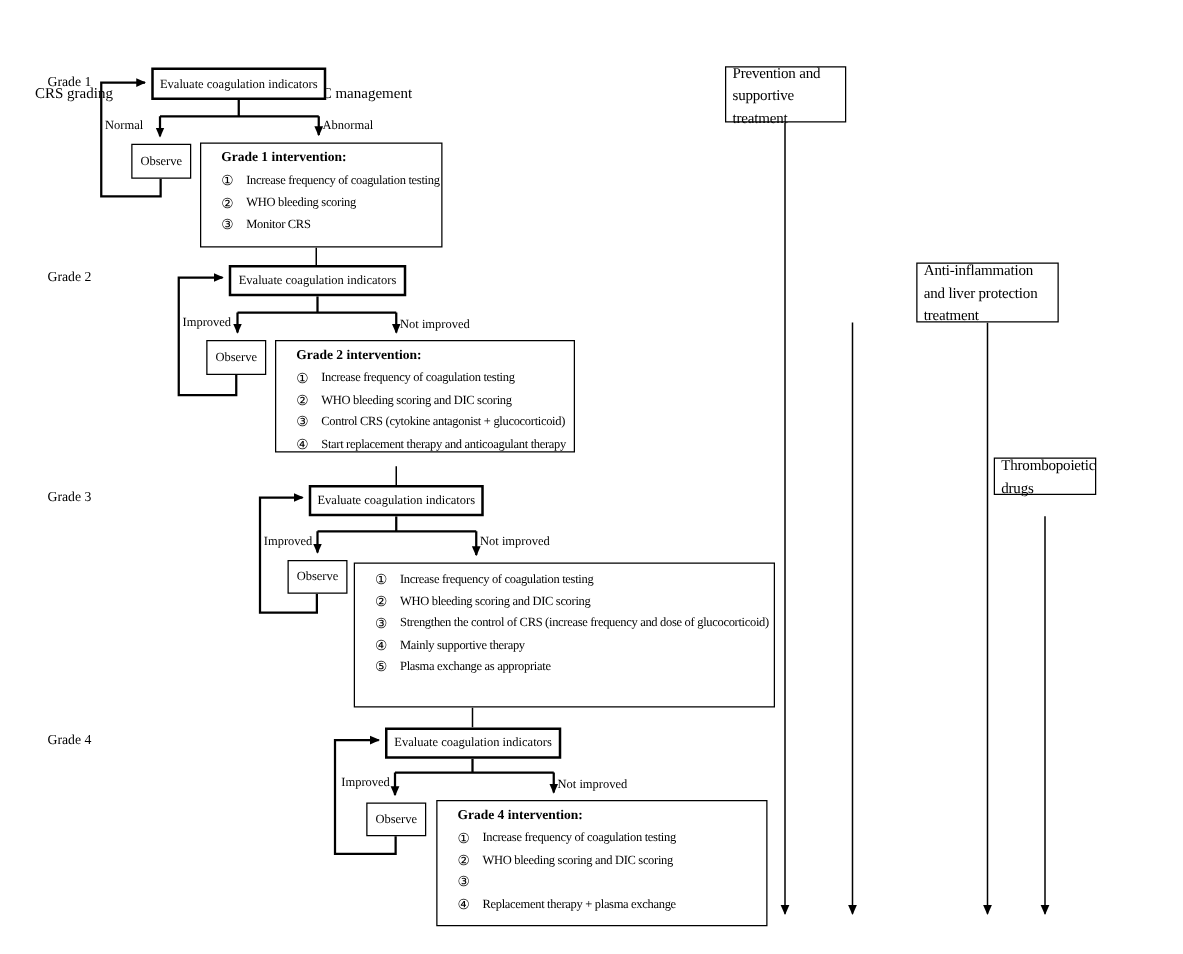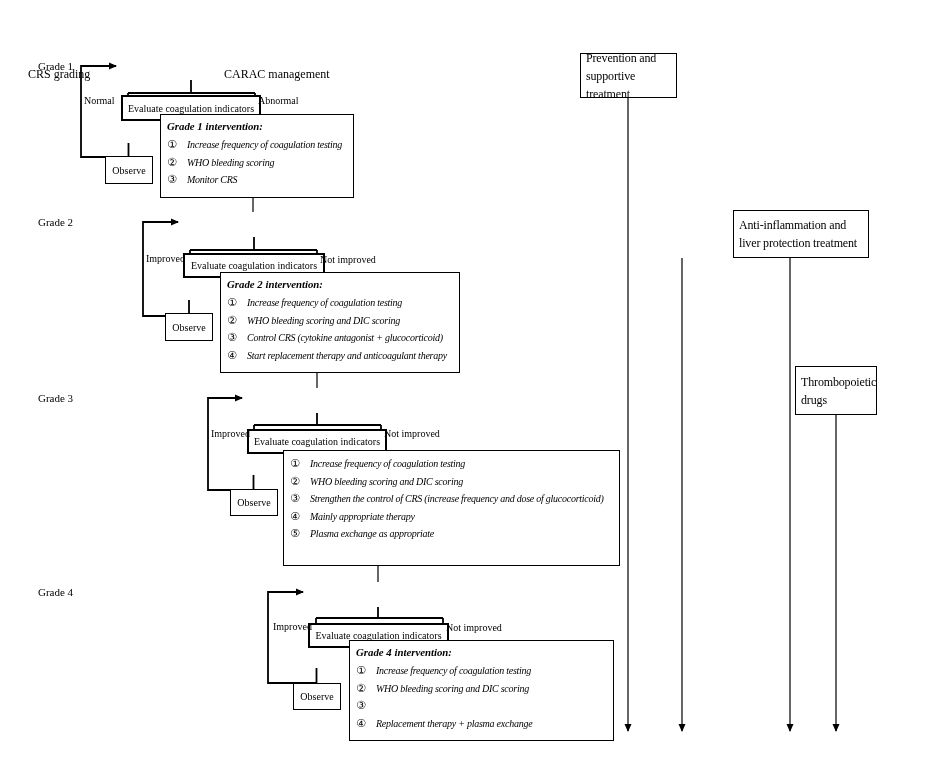--- a/index.html
+++ b/index.html
@@ -2,23 +2,23 @@
 <html><head>
 <meta charset="utf-8">
 <style>
   html,body{margin:0;padding:0;background:#fff;}
   .canvas{
     position:relative;width:946px;height:763px;background:#ffffff;overflow:hidden;
     font-family:"Liberation Serif","DejaVu Serif",serif;color:#000;
   }
   .lines{position:absolute;left:0;top:0;}
   .box{position:absolute;border:1.5px solid #000;background:#fff;box-sizing:border-box;}
-  .eval,.obs{display:flex;align-items:center;justify-content:center;font-size:10px;white-space:nowrap;margin-top:41px;}
+  .eval,.obs{display:flex;align-items:center;justify-content:center;font-size:10px;white-space:nowrap;}
   .eval{border-width:2px;}
-  .intv{padding:4px 6px;font-size:10px;font-style:italic;}
+  .intv{padding:4px 16px;font-size:10px;}
   .ititle{font-weight:bold;font-size:10.8px;line-height:15px;margin-bottom:2px;}
   .irow{display:flex;line-height:17.5px;letter-spacing:-0.25px;white-space:nowrap;}
   .num{width:20px;flex:0 0 20px;font-size:11px;letter-spacing:0;font-family:"DejaVu Sans","Liberation Serif",sans-serif;}
   .itxt{}
   .side{display:flex;align-items:center;font-size:12px;line-height:1.5;padding:2px 5px;letter-spacing:-0.15px;}
   .hdr{position:absolute;font-size:12px;white-space:nowrap;margin-top:48px;}
   .glabel{position:absolute;font-size:11px;white-space:nowrap;font-family:Liberation Serif, serif;}
   .blabel{position:absolute;font-size:10px;white-space:nowrap;}
 </style>
 </head>
@@ -86,21 +86,21 @@
         <span class="num">③</span>
         <span class="itxt">Monitor CRS</span>
       </div>
   </div>
 
   <div class="glabel" style="left:38px;top:216px">Grade 2</div>
   <div class="box eval" style="left:183px;top:212px;width:142px;height:25px">Evaluate coagulation indicators</div>
   <div class="blabel" style="left:146px;top:253px">Improved</div>
   <div class="blabel" style="left:320px;top:254px">Not improved</div>
   <div class="box obs" style="left:165px;top:272px;width:48px;height:28px">Observe</div>
-  <div class="box intv" style="left:220px;top:272px;width:240px;height:101px">
+  <div class="box intv" style="left:220px;top:272px;width:240px;height:90px">
     <div class="ititle">Grade 2 intervention:</div>
     <div class="irow">
         <span class="num">①</span>
         <span class="itxt">Increase frequency of coagulation testing</span>
       </div>
     <div class="irow">
         <span class="num">②</span>
         <span class="itxt">WHO bleeding scoring and DIC scoring</span>
       </div>
     <div class="irow">
@@ -126,21 +126,21 @@
     <div class="irow">
         <span class="num">②</span>
         <span class="itxt">WHO bleeding scoring and DIC scoring</span>
       </div>
     <div class="irow">
         <span class="num">③</span>
         <span class="itxt">Strengthen the control of CRS (increase frequency and dose of glucocorticoid)</span>
       </div>
     <div class="irow">
         <span class="num">④</span>
-        <span class="itxt">Mainly appropriate therapy</span>
+        <span class="itxt">Mainly supportive therapy</span>
       </div>
     <div class="irow">
         <span class="num">⑤</span>
         <span class="itxt">Plasma exchange as appropriate</span>
       </div>
   </div>
 
   <div class="glabel" style="left:38px;top:586px">Grade 4</div>
   <div class="box eval" style="left:308px;top:582px;width:141px;height:25px">Evaluate coagulation indicators</div>
   <div class="blabel" style="left:273px;top:621px">Improved</div>
@@ -159,16 +159,16 @@
     <div class="irow">
         <span class="num">③</span>
       </div>
     <div class="irow">
         <span class="num">④</span>
         <span class="itxt">Replacement therapy + plasma exchange</span>
       </div>
   </div>
 
   <div class="box side" style="left:580px;top:53px;width:97px;height:45px">Prevention and supportive treatment</div>
-  <div class="box side" style="left:733px;top:210px;width:136px;height:48px">Anti-inflammation and liver protection treatment</div>
-  <div class="box side" style="left:795px;top:366px;width:82px;height:49px">Thrombopoietic drugs</div>
+  <div class="box side" style="left:733px;top:210px;width:114px;height:48px">Anti-inflammation and liver protection treatment</div>
+  <div class="box side" style="left:795px;top:366px;width:82px;height:30px">Thrombopoietic drugs</div>
 
 </div>
 
 </body></html>

